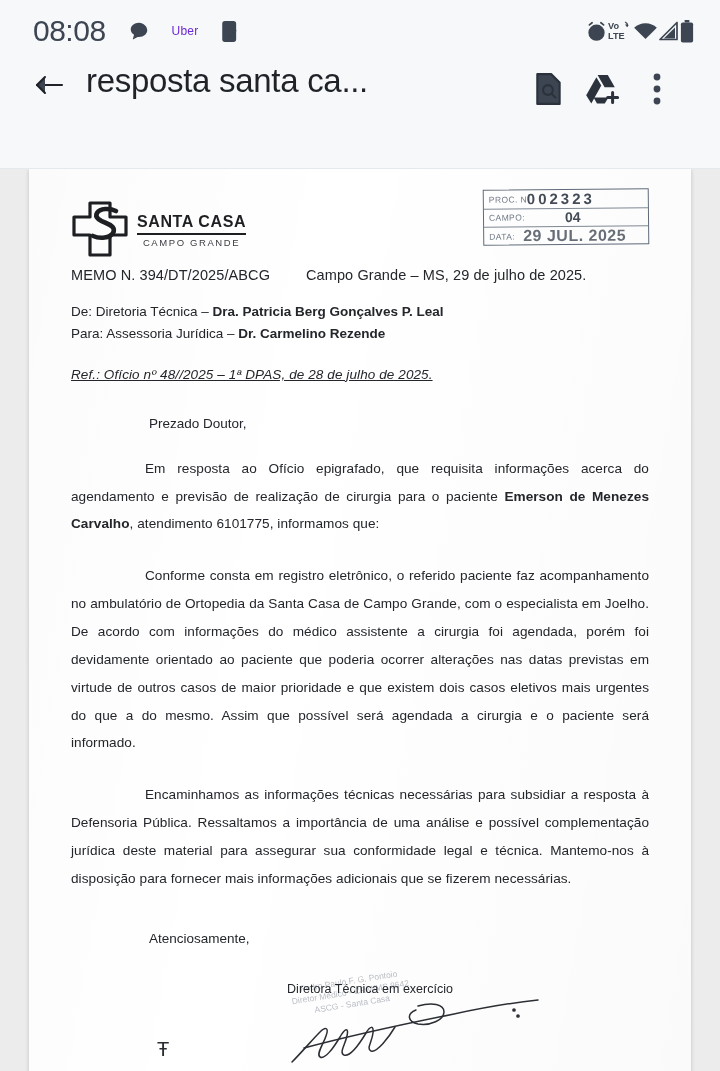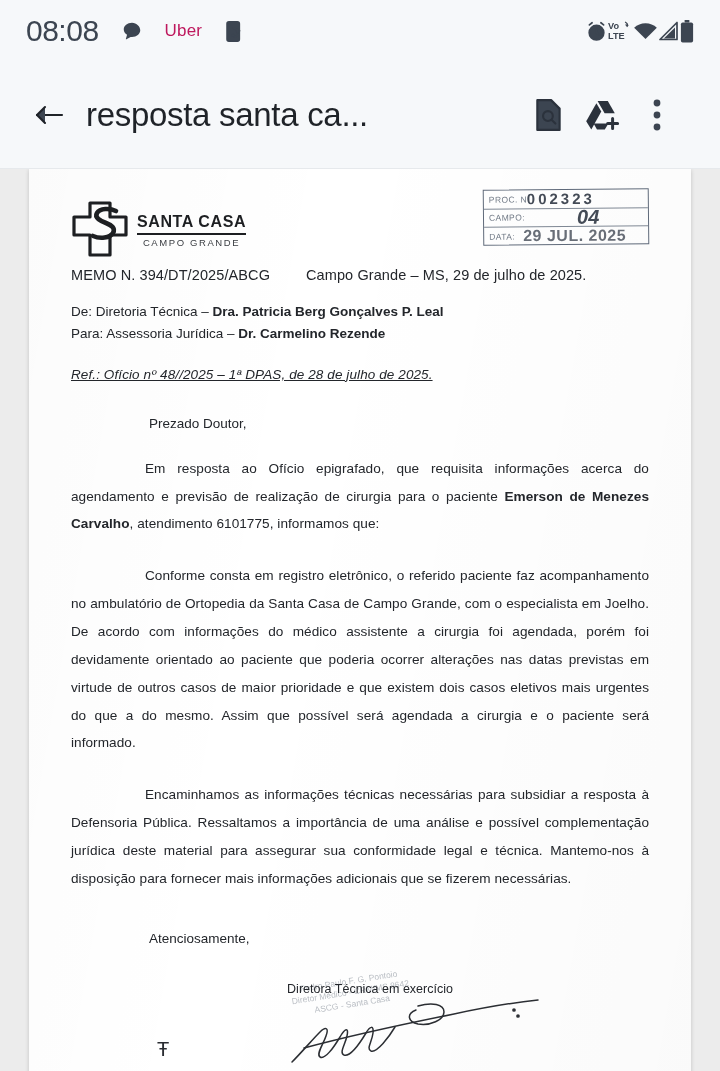--- a/index.html
+++ b/index.html
@@ -10,34 +10,34 @@
     overflow: hidden;
   }
 
   
   .status-bar {
     height: 62px;
     background: #f6f8fa;
     display: flex; align-items: center;
     padding: 0 26px;
   }
-  .status-left { display: flex; align-items: center; gap: 22px; }
+  .status-left { display: flex; align-items: center; gap: 22px; margin-left: 7px; }
   .status-time {
     font-size: 30px; letter-spacing: -0.5px;
     color: #3c4551; font-weight: 400;
   }
   .status-right { margin-left: auto; display: flex; align-items: center; }
   .ic { display: block; fill: #3c4551; }
-  .uber-label { font-size: 17px; color: #be185d; letter-spacing: .2px; }
+  .uber-label { font-size: 12px; color: #6d28d9; letter-spacing: .2px; }
 
   
   .app-bar {
     height: 107px;
     background: #f6f8fa;
-    display: flex; align-items: center;
+    display: flex; align-items: flex-start;
     padding: 0 36px 0 26px;
     border-bottom: 1px solid #e6e9ec;
   }
   .back-btn { width: 46px; height: 46px; display: flex; align-items: center; justify-content: center; }
   .doc-title {
     font-size: 33px; color: #1f2328;
     margin-left: 14px; white-space: nowrap;
     overflow: hidden; letter-spacing: -0.3px;
     flex: 1;
   }
@@ -81,21 +81,21 @@
     opacity: .88;
     margin-top: 2px;
   }
   .stamp .srow { display: flex; align-items: center; height: 18.6px; border-bottom: 1px solid #6e7886; padding-left: 5px; }
   .stamp .srow:last-child { border-bottom: none; }
   .stamp .slab { font-size: 8.5px; color: #5d6775; letter-spacing: .4px; }
   .stamp .sval {
     font-size: 15px; color: #2b3340; font-weight: 700;
     letter-spacing: 3px; margin-left: 0; transform: rotate(0.4deg);
   }
-  .stamp .sval.folha { margin-left: 52px; font-size: 20px; letter-spacing: 0; font-style: italic; }
+  .stamp .sval.folha { margin-left: 40px; font-size: 14px; letter-spacing: 0; }
   .stamp .sval.data { margin-left: 8px; font-size: 16px; letter-spacing: .5px; opacity:.8 }
 
   .memo-row {
     display: flex; gap: 36px; align-items: baseline;
     font-size: 14.5px; margin-top: 6px; letter-spacing: .1px;
   }
 
   .meta { margin-top: 18px; font-size: 13.5px; line-height: 1.62; }
   .meta b { font-weight: 700; }
   .ref { margin-top: 22px; font-size: 13.5px; font-style: italic; text-decoration: underline; letter-spacing: .1px; }

